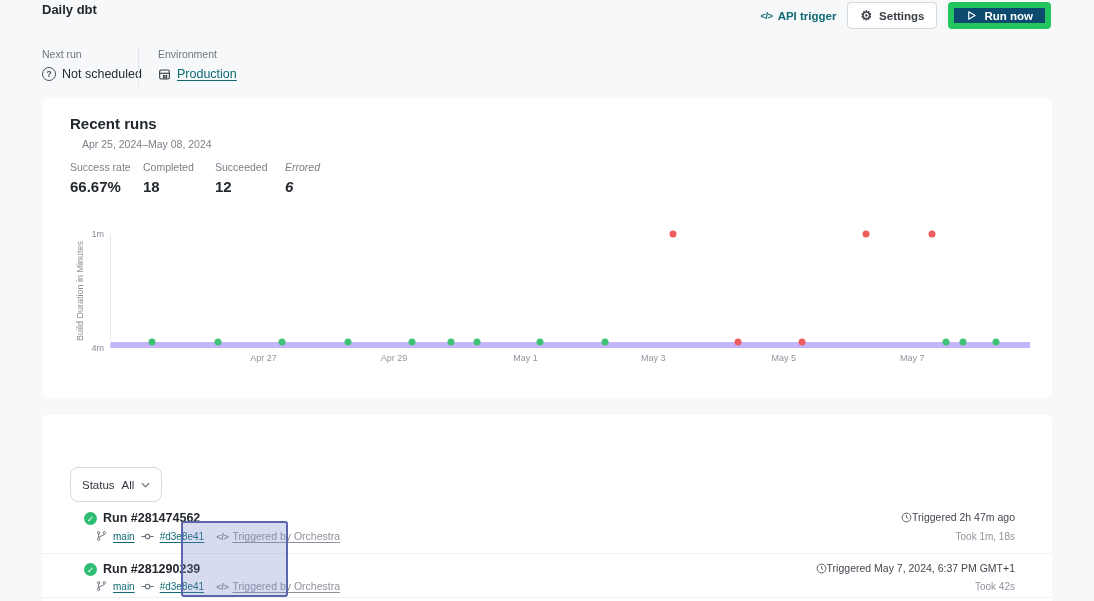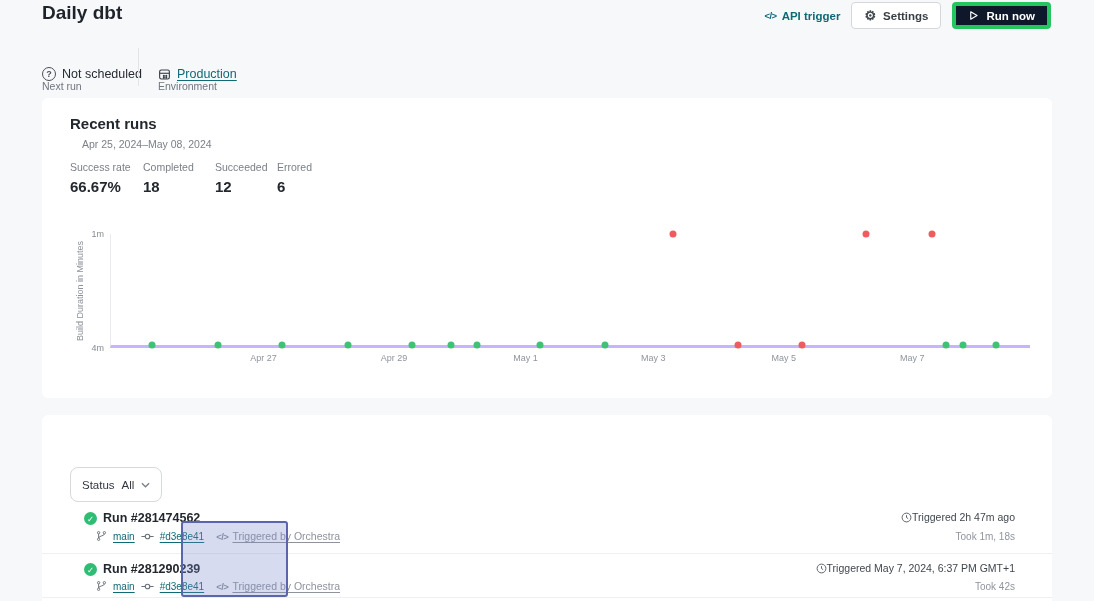--- a/index.html
+++ b/index.html
@@ -1,55 +1,55 @@
 <!DOCTYPE html>
 <html><head>
 <meta charset="utf-8">
 <style>
   html,body{margin:0;padding:0;background:#F7F8FA;}
   *{box-sizing:border-box;}
   .screen{position:relative;width:1094px;height:601px;background:#F7F8FA;
           font-family:"Liberation Sans",sans-serif;color:#23272E;overflow:hidden;}
 
   
-  .page-title{position:absolute;left:42px;top:2px;font-size:19px;font-weight:700;margin:0;color:#1f242b;}
+  .page-title{position:absolute;left:42px;top:2px;font-size:13px;font-weight:700;margin:0;color:#1f242b;}
   .header-actions{position:absolute;right:43px;top:2px;display:flex;align-items:center;gap:11px;height:27px;}
   .api-link{display:flex;align-items:center;gap:5px;color:#0E6A74;font-size:11.5px;font-weight:600;cursor:pointer;}
   .code-glyph{font-size:9.5px;font-weight:700;letter-spacing:-0.5px;}
   .btn{display:flex;align-items:center;gap:7px;height:27px;padding:0 12px;border-radius:4px;
        font-size:11.5px;font-weight:600;cursor:pointer;}
   .btn-outline{background:#fff;border:1px solid #D4D7DC;color:#383E46;}
-  .btn-primary{background:#0f172a;border:4px solid #22c55e;color:#fff;font-weight:700;}
+  .btn-primary{background:#0c4a6e;border:6px solid #22c55e;color:#fff;font-weight:700;}
   .gear-glyph{font-size:13px;color:#41464E;line-height:1;}
 
   
-  .meta-label{position:absolute;font-size:10.5px;color:#70757E;margin-top:32px;}
+  .meta-label{position:absolute;font-size:10.5px;color:#70757E;}
   .meta-value{position:absolute;display:flex;align-items:center;gap:6px;font-size:12.5px;color:#262B33;}
   .qicon{width:14px;height:14px;border:1.3px solid #4A4F58;border-radius:50%;display:flex;
          align-items:center;justify-content:center;font-size:9px;color:#4A4F58;font-weight:700;}
   .qicon::before{content:"?";}
   .v-divider{position:absolute;left:138px;top:48px;width:1px;height:38px;background:#E2E4E8;}
   .teal-link{color:#0E6A74;text-decoration:underline;text-underline-offset:2px;cursor:pointer;}
 
   
   .card{position:absolute;left:42px;width:1010px;background:#fff;border-radius:6px;}
   .card-recent{top:98px;height:300px;}
   .card-runs{top:415px;height:186px;border-radius:6px 6px 0 0;}
 
   
   .rr-title{position:absolute;left:28px;top:17px;font-size:15px;font-weight:700;margin:0;color:#23272E;}
   .rr-range{position:absolute;left:40px;top:40px;font-size:10.5px;color:#7B8089;}
   .stat{position:absolute;top:63px;}
   .stat .s-label{font-size:10.5px;color:#7B8089;margin-bottom:5px;}
   .stat .s-value{font-size:15px;font-weight:700;color:#23272E;}
-  .stat-0{left:28px;} .stat-1{left:101px;} .stat-2{left:173px;} .stat-3{left:235px;}
+  .stat-0{left:28px;} .stat-1{left:101px;} .stat-2{left:173px;} .stat-3{left:243px;font-style:italic;}
 
   
   .plot{position:absolute;left:68px;top:136px;width:920px;height:114px;
-        border-left:1px solid #E8EAEE;border-bottom:3px solid #c4b5fd;}
+        border-left:1px solid #E8EAEE;border-bottom:6px solid #c4b5fd;}
   .dot{position:absolute;width:7px;height:7px;border-radius:50%;transform:translate(-50%,-50%);cursor:pointer;}
   .ytick{position:absolute;width:26px;left:36px;text-align:right;font-size:9px;color:#868B94;}
   .ytick-top{top:131px;} .ytick-bottom{top:245px;}
   .xtick{position:absolute;top:119px;transform:translateX(-50%);font-size:9px;color:#8F949D;white-space:nowrap;}
   .ylab{position:absolute;left:38px;top:193px;transform:translate(-50%,-50%) rotate(-90deg);
         white-space:nowrap;font-size:9px;color:#8B9099;}
 
   
   .tabbar{height:29px;border-bottom:1px solid #E9EBEE;padding-left:10px;display:flex;}
   .tab{padding:0 13px;line-height:29px;font-size:12px;color:#6E737C;cursor:pointer;}

